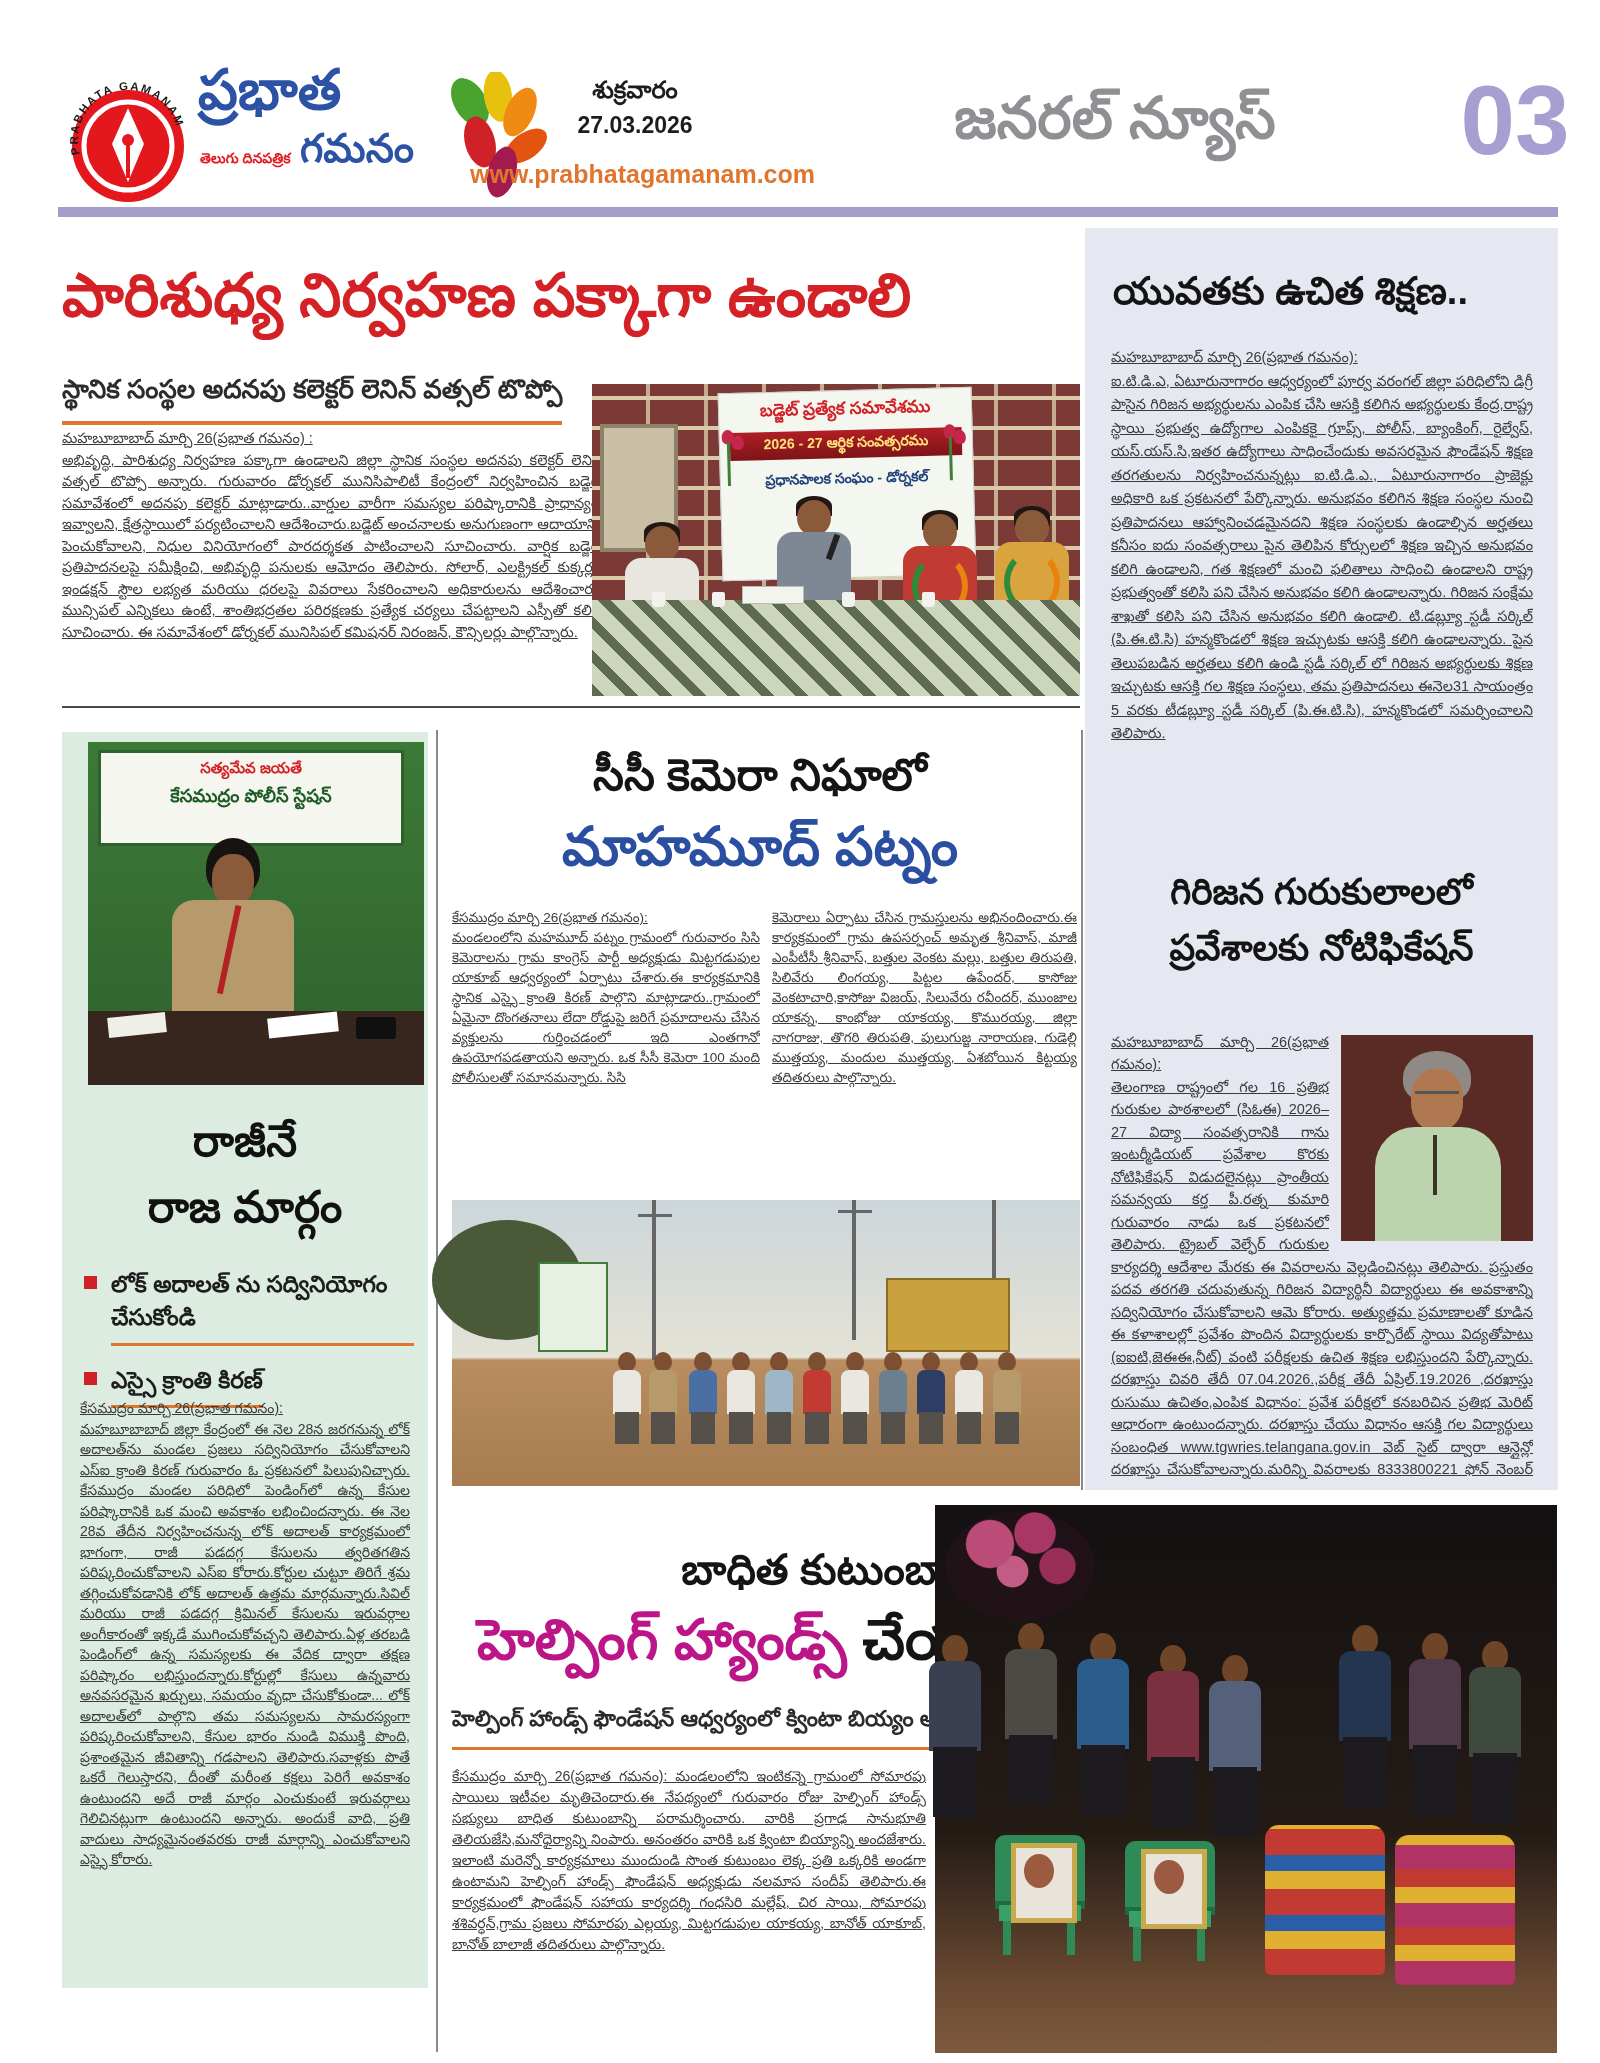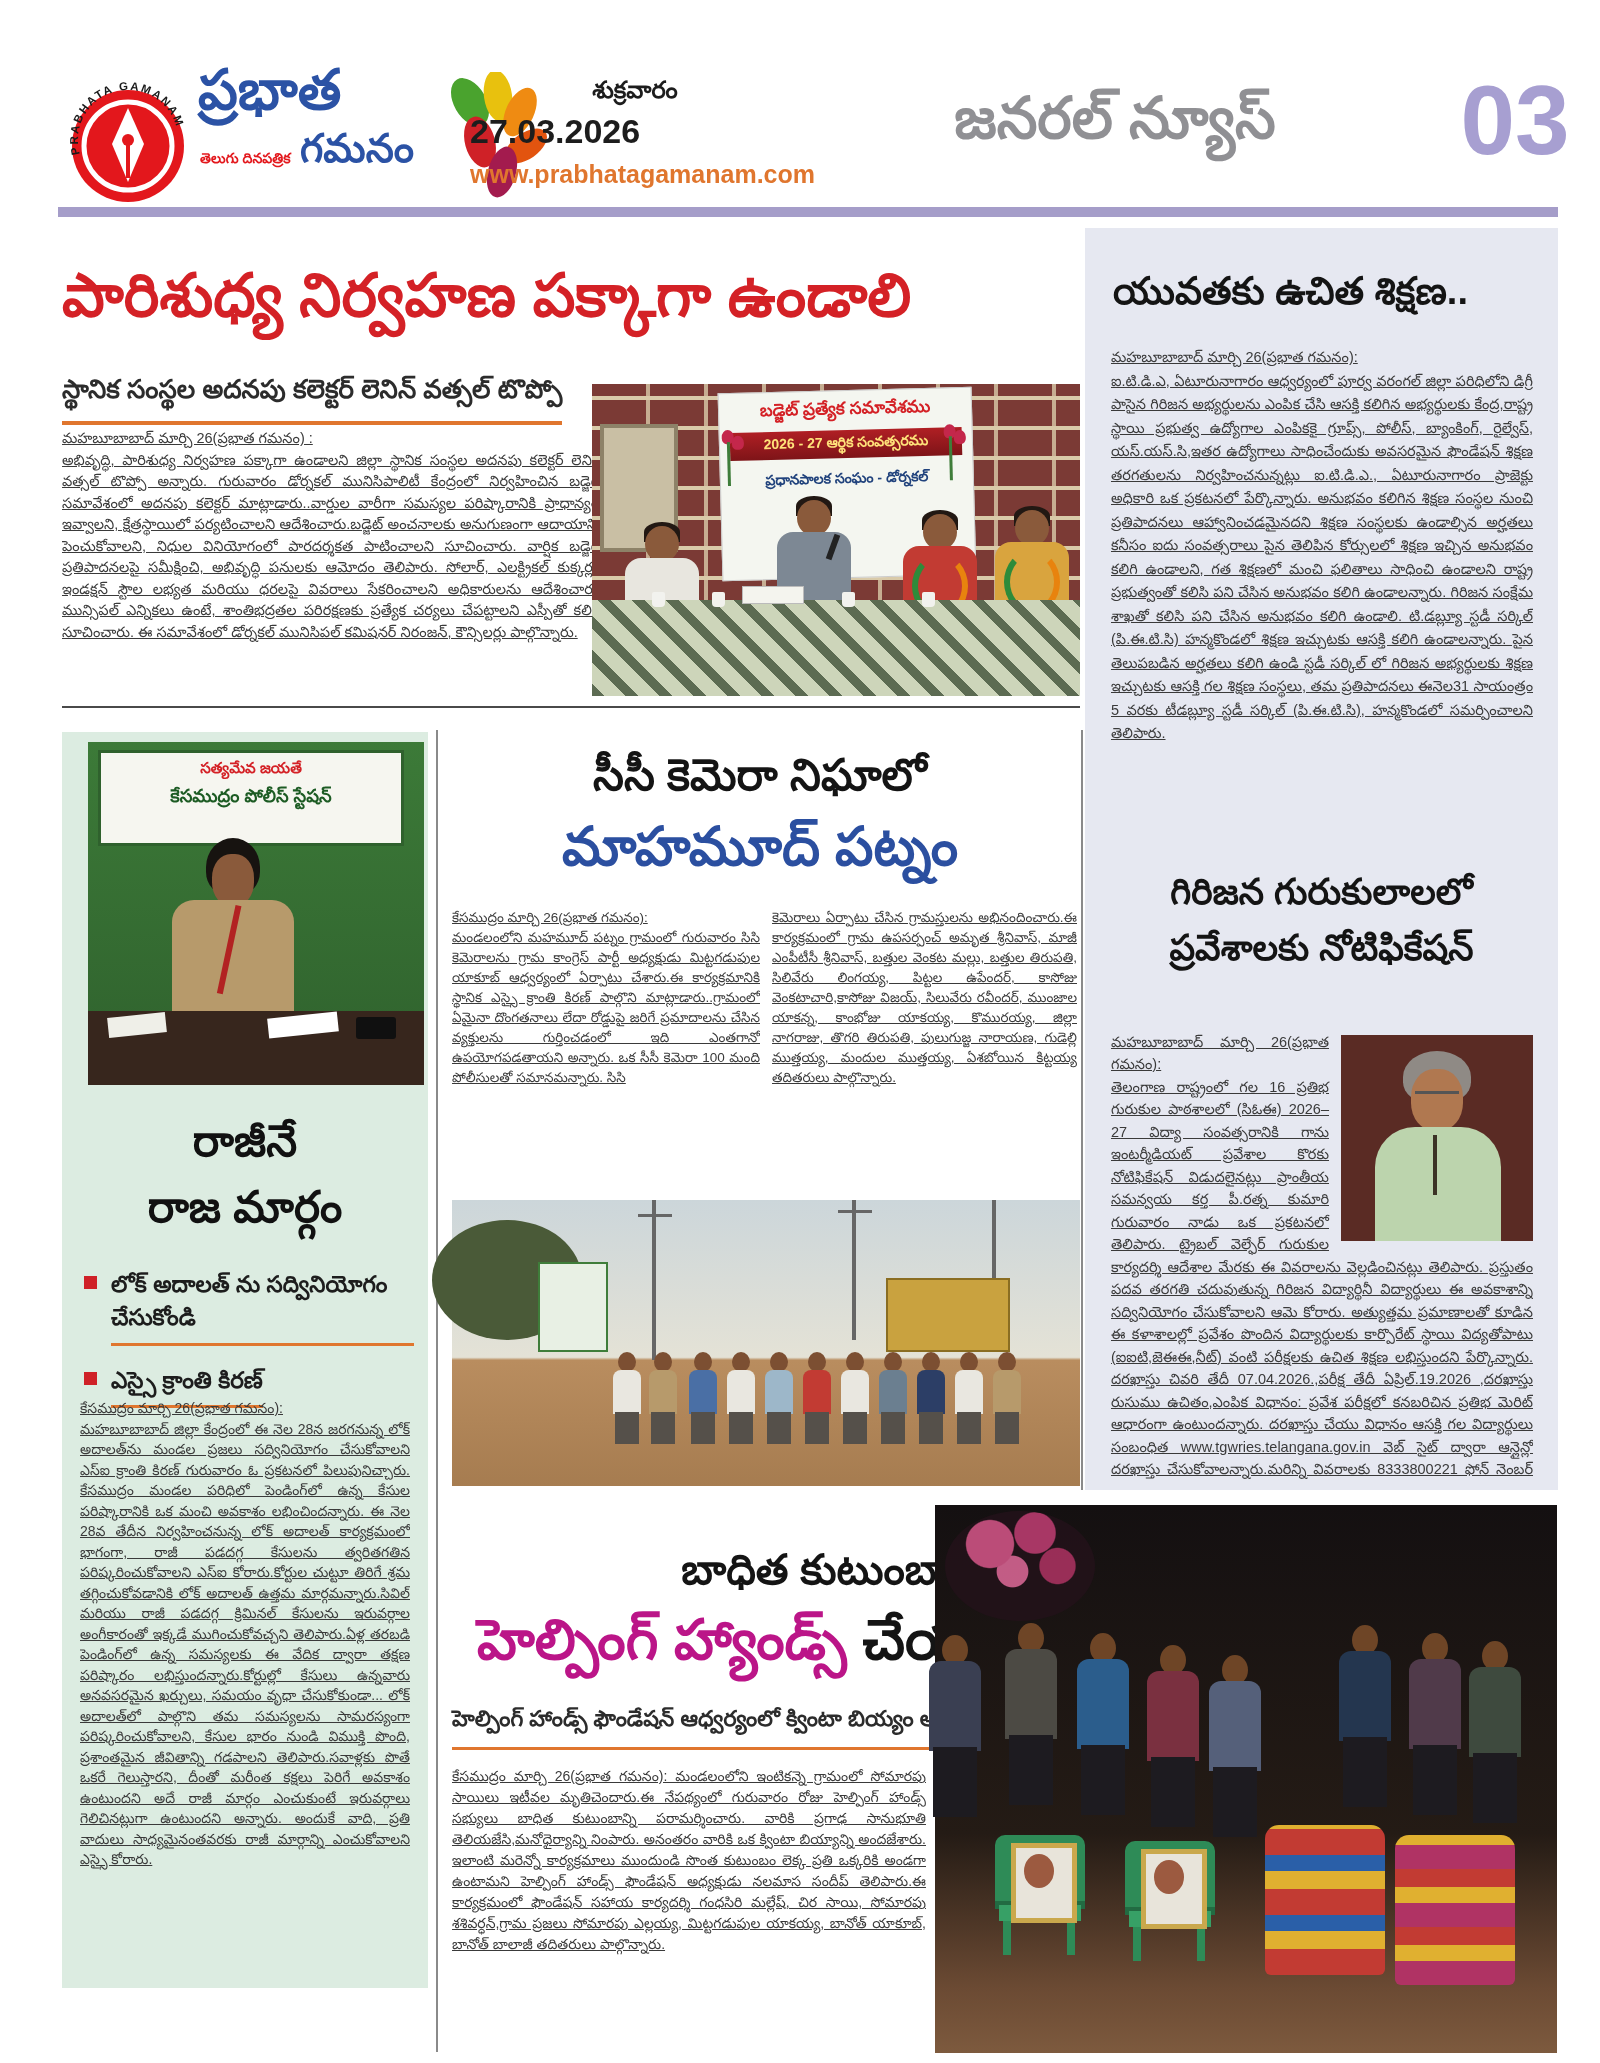--- a/index.html
+++ b/index.html
@@ -10,21 +10,21 @@
   .pre{white-space:pre-line;}
   .clip{overflow:hidden;text-decoration:underline;}
 
   
   .logo-svg{left:62px;top:70px;width:132px;height:136px;}
   .brand-te1{left:198px;top:62px;font-size:56px;font-weight:bold;color:#2b52a5;line-height:1;}
   .brand-te2{left:300px;top:128px;font-size:40px;font-weight:bold;color:#2b52a5;line-height:1;}
   .brand-tag{left:200px;top:150px;font-size:14px;font-weight:bold;color:#e3171c;}
   .leaf-svg{left:440px;top:72px;width:110px;height:140px;}
   .hdr-weekday{left:470px;top:76px;width:330px;text-align:center;font-size:24px;font-weight:bold;color:#1d1d1d;}
-  .hdr-date{left:470px;top:112px;width:330px;font-size:34px;font-weight:bold;color:#1d1d1d;}
+  .hdr-date{left:470px;top:112px;width:330px;text-align:center;font-size:23px;font-weight:bold;color:#1d1d1d;}
   .hdr-site{left:470px;top:160px;width:330px;text-align:center;font-size:25px;font-weight:bold;color:#e0762e;}
   .section-title{left:790px;top:66px;width:650px;text-align:center;font-size:58px;font-weight:bold;
                  color:#909094;white-space:nowrap;line-height:1.8;}
   .page-num{left:1455px;top:52px;width:120px;text-align:center;font-size:98px;font-weight:bold;color:#a79fd1;line-height:1.4;}
   .hdr-bar{left:58px;top:207px;width:1500px;height:10px;background:#a59dc9;}
 
   
   .main-headline{left:62px;top:248px;width:1020px;font-size:60px;font-weight:bold;color:#d42126;
                  white-space:nowrap;line-height:1.6;}
   .main-subhead{left:62px;top:374px;font-size:26px;font-weight:bold;color:#2c2c2c;

